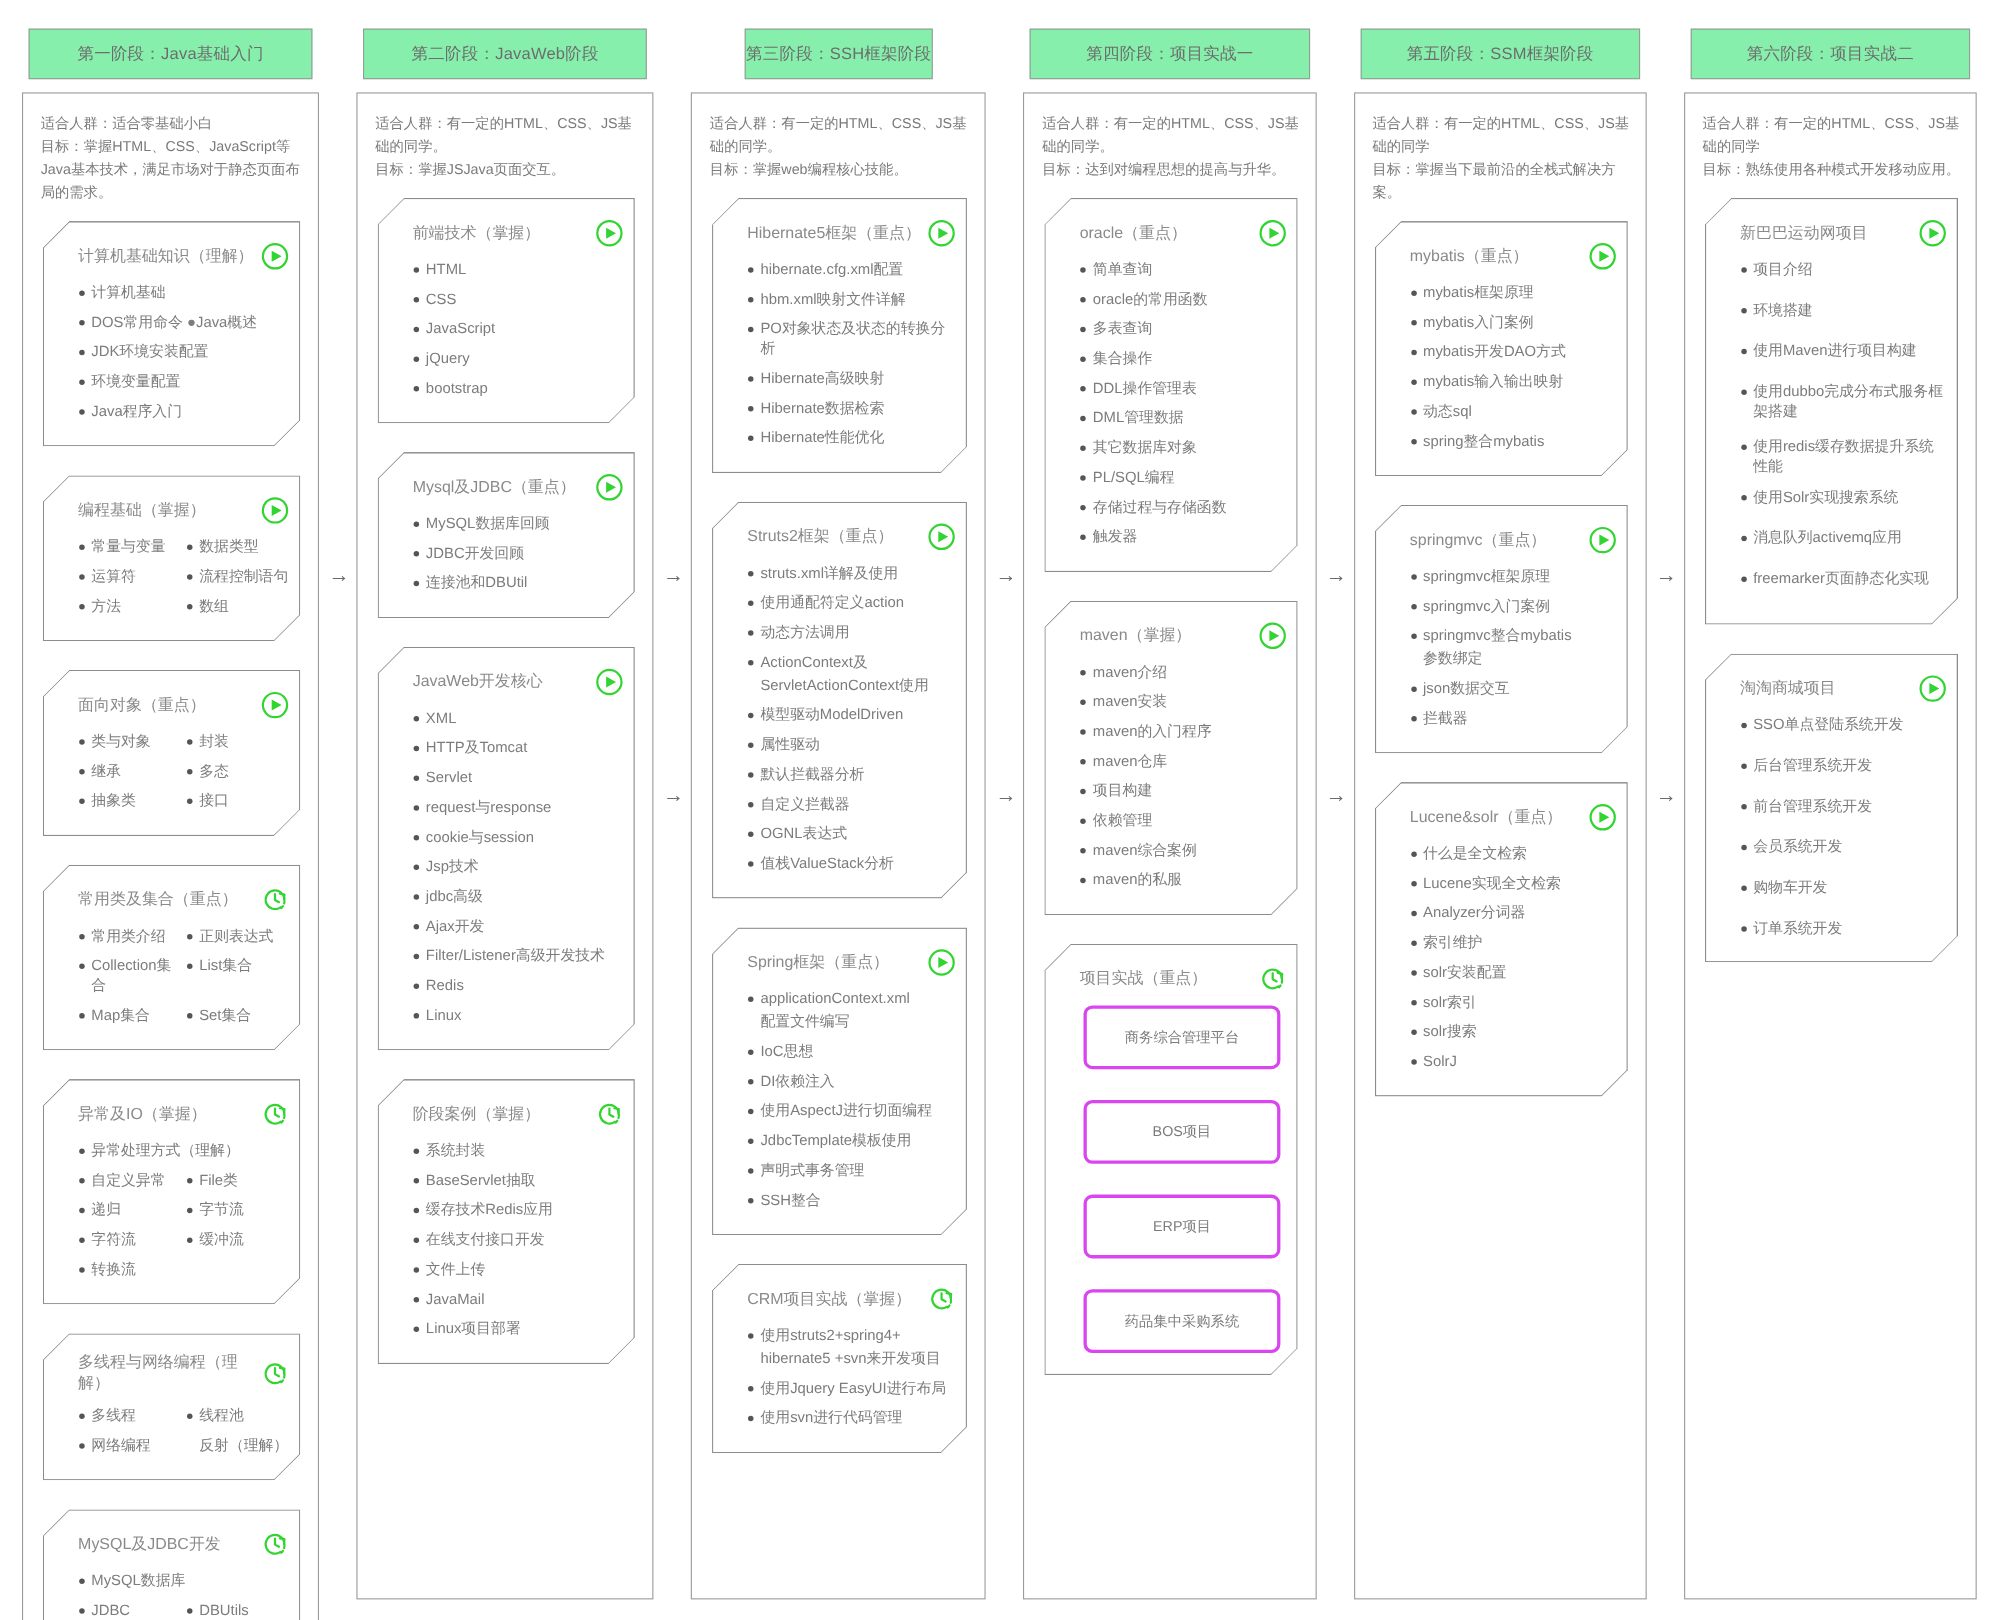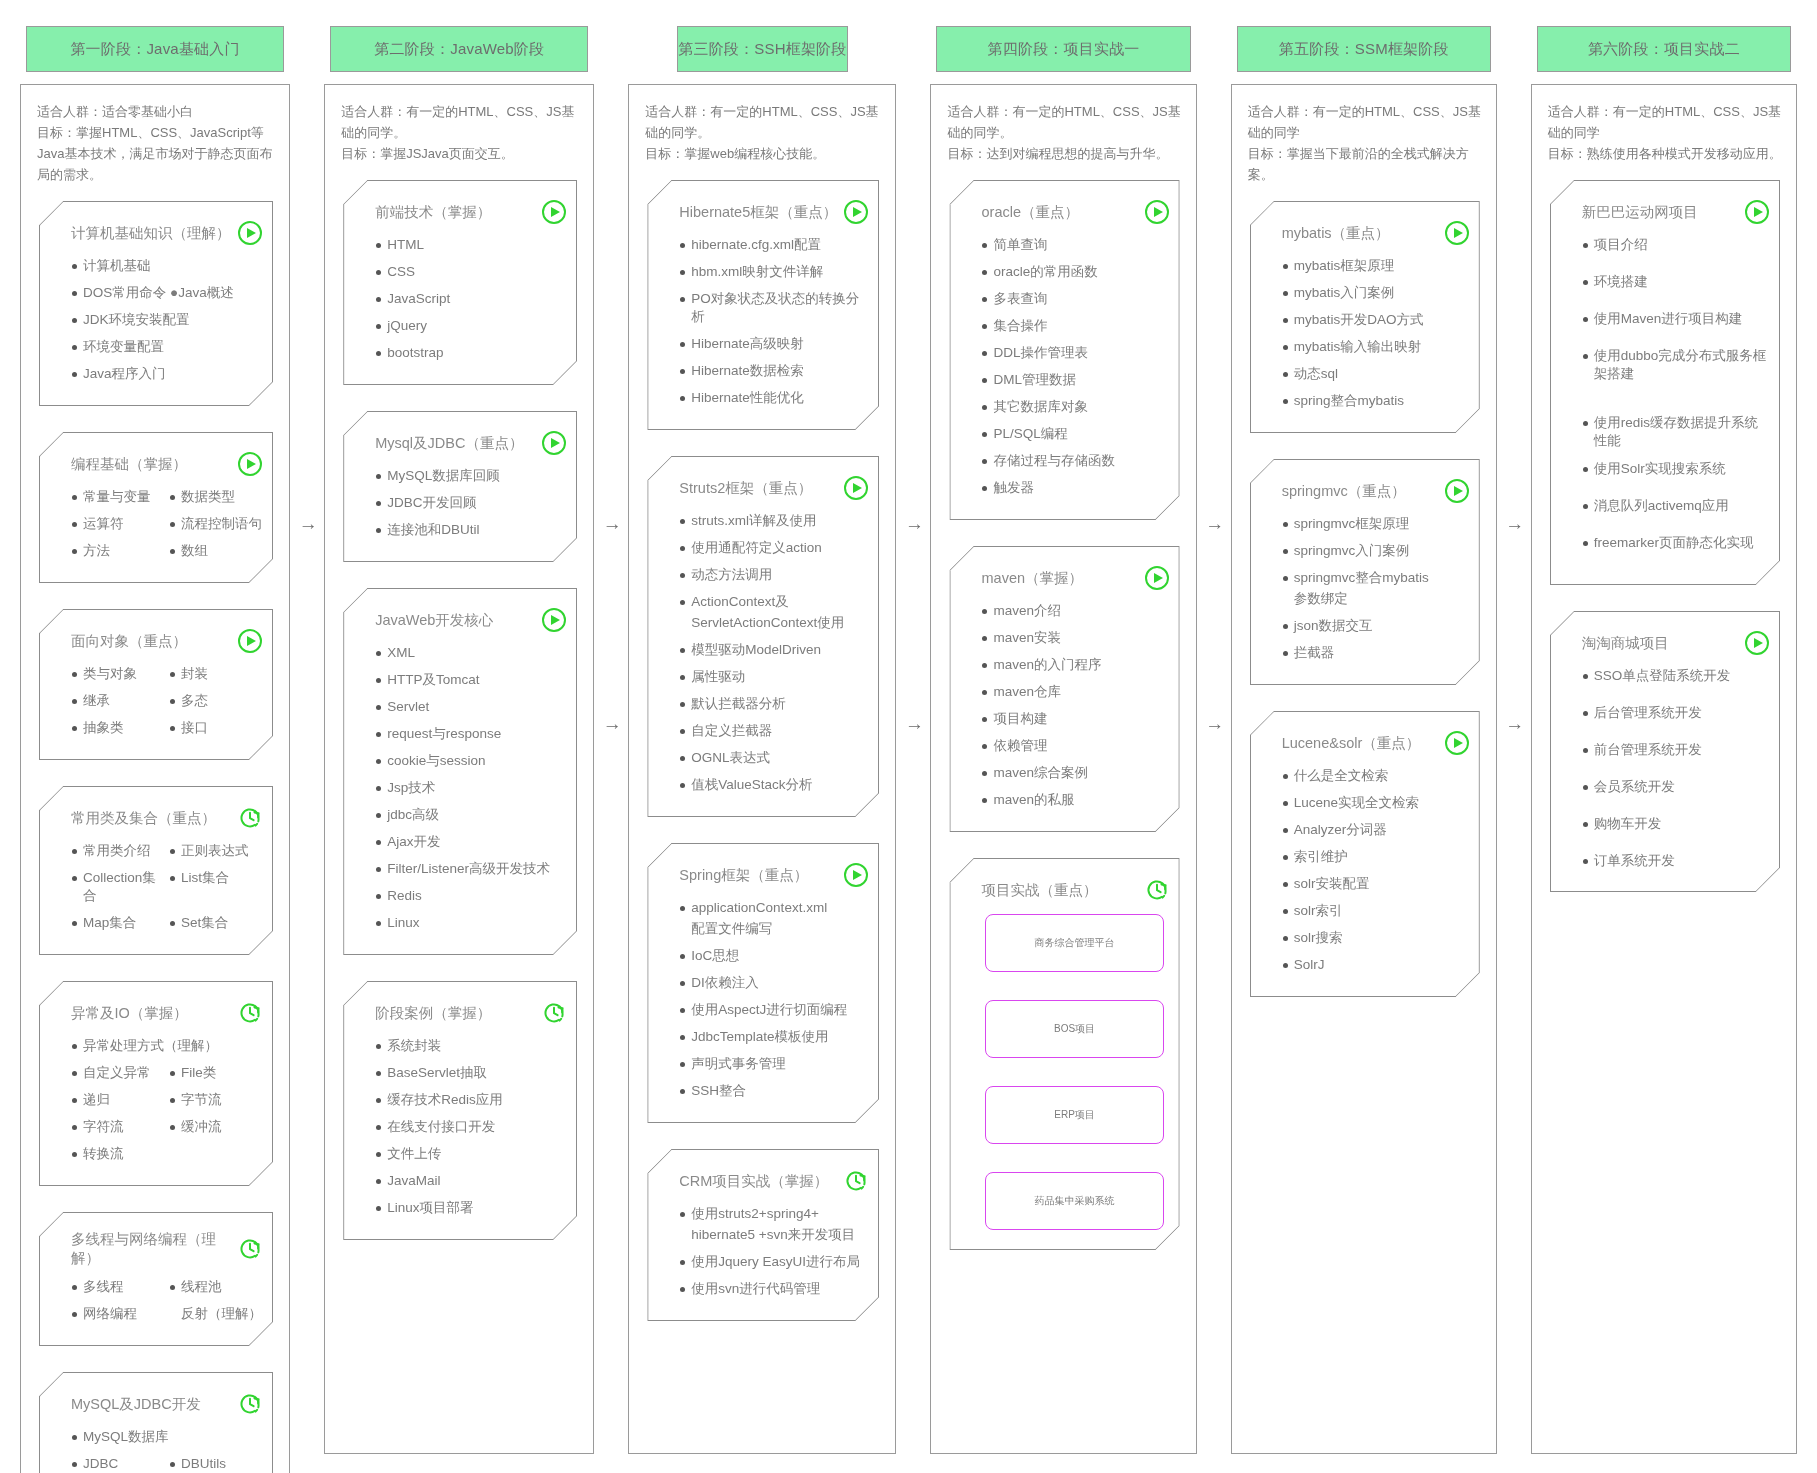--- a/index.html
+++ b/index.html
@@ -146,29 +146,29 @@
   
   ul.items.two {
     display: grid;
     grid-template-columns: 1fr 1fr;
     column-gap: 4px;
   }
   ul.items.two li.span2 { grid-column: 1 / -1; }
 
   
   .projbox {
-    border: 1px solid #d946ef;
+    border: 3px solid #d946ef;
     border-radius: 8px;
     height: 58px;
     margin: 0 6px 28px 4px;
     display: flex;
     align-items: center;
     justify-content: center;
     color: #7c7c7c;
-    font-size: 10px;
+    font-size: 13px;
   }
   .projbox:last-child { margin-bottom: 6px; }
 
   
   .arrow {
     position: absolute;
     left: 6px;
     width: 24px;
     height: 16px;
     color: #6b6b6b;
@@ -636,21 +636,21 @@
             <span class="card-title">新巴巴运动网项目</span>
             <svg class="icon" viewBox="0 0 26 26">
               <circle cx="13" cy="13" r="11" fill="none" stroke="#31d430" stroke-width="2"></circle>
               <polygon points="10,8 19,13 10,18" fill="#31d430"></polygon>
             </svg>
           </div>
           <ul class="items">
             <li class="" style="margin-bottom:19px">项目介绍</li>
             <li class="" style="margin-bottom:19px">环境搭建</li>
             <li class="" style="margin-bottom:19px">使用Maven进行项目构建</li>
-            <li class="" style="margin-bottom:31px">使用dubbo完成分布式服务框架搭建</li>
+            <li class="" style="margin-bottom:14px">使用dubbo完成分布式服务框架搭建</li>
             <li class="" style="margin-bottom:10px">使用redis缓存数据提升系统性能</li>
             <li class="" style="margin-bottom:19px">使用Solr实现搜索系统</li>
             <li class="" style="margin-bottom:19px">消息队列activemq应用</li>
             <li class="" style="margin-bottom:19px">freemarker页面静态化实现</li>
           </ul>
         </div>
         <div class="card">
           <div class="card-head">
             <span class="card-title">淘淘商城项目</span>
             <svg class="icon" viewBox="0 0 26 26">

